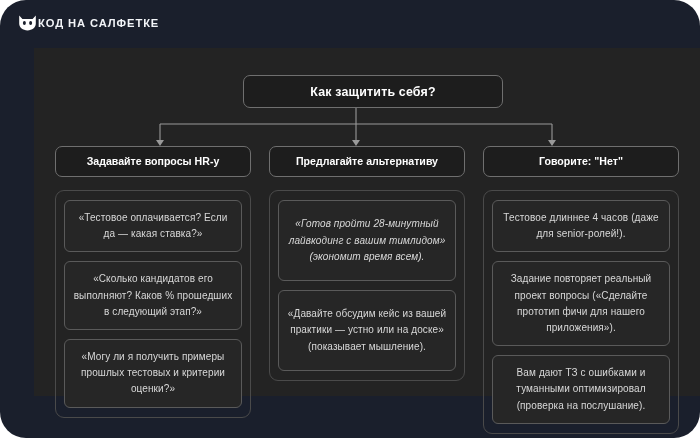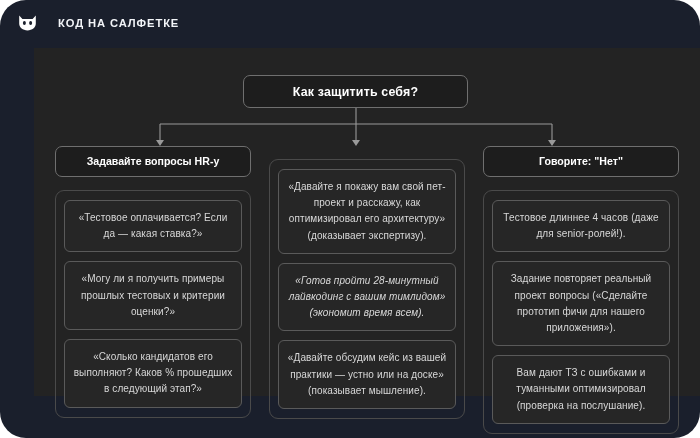--- a/index.html
+++ b/index.html
@@ -30,21 +30,21 @@
   }
 
   
   .brand-bar {
     position: absolute;
     left: 18px;
     top: 12px;
     height: 22px;
     display: flex;
     align-items: center;
-    gap: 21px;
+    gap: 1px;
   }
   .cat-icon {
     width: 19px;
     height: 16px;
     display: block;
   }
   .brand-text {
     color: #f2f4f8;
     font-size: 11.2px;
     font-weight: bold;
@@ -61,21 +61,21 @@
     height: 348px;
     background: #232323;
     box-sizing: border-box;
   }
 
   
   .title-node {
     position: absolute;
     left: 209px;
     top: 27px;
-    width: 225px;
+    width: 260px;
     height: 33px;
     border: 1px solid #6f6f6f;
     border-radius: 7px;
     background: #1d1d1d;
     display: flex;
     align-items: center;
     justify-content: center;
     box-sizing: border-box;
   }
   .title-node span {
@@ -210,33 +210,33 @@
 
       <div class="column">
         <div class="col-header">
           <span>Задавайте вопросы HR-у</span>
         </div>
         <div class="col-group">
           <div class="leaf">
             <p>«Тестовое оплачивается? Если да — какая ставка?»</p>
           </div>
           <div class="leaf">
+            <p>«Сколько кандидатов его выполняют? Каков % прошедших в следующий этап?»</p>
+          </div>
+          <div class="leaf">
             <p>«Могу ли я получить примеры прошлых тестовых и критерии оценки?»</p>
           </div>
-          <div class="leaf">
-            <p>«Сколько кандидатов его выполняют? Каков % прошедших в следующий этап?»</p>
-          </div>
         </div>
       </div>
 
       <div class="column">
+        <div class="col-header">
+          <span>Предлагайте альтернативу</span>
+        </div>
         <div class="col-group">
-          <div class="leaf">
-            <p>«Давайте я покажу вам свой пет-проект и расскажу, как оптимизировал его архитектуру» (доказывает экспертизу).</p>
-          </div>
           <div class="leaf italic">
             <p>«Готов пройти 28-минутный лайвкодинг с вашим тимлидом» (экономит время всем).</p>
           </div>
           <div class="leaf">
             <p>«Давайте обсудим кейс из вашей практики — устно или на доске» (показывает мышление).</p>
           </div>
         </div>
       </div>
 
       <div class="column">

